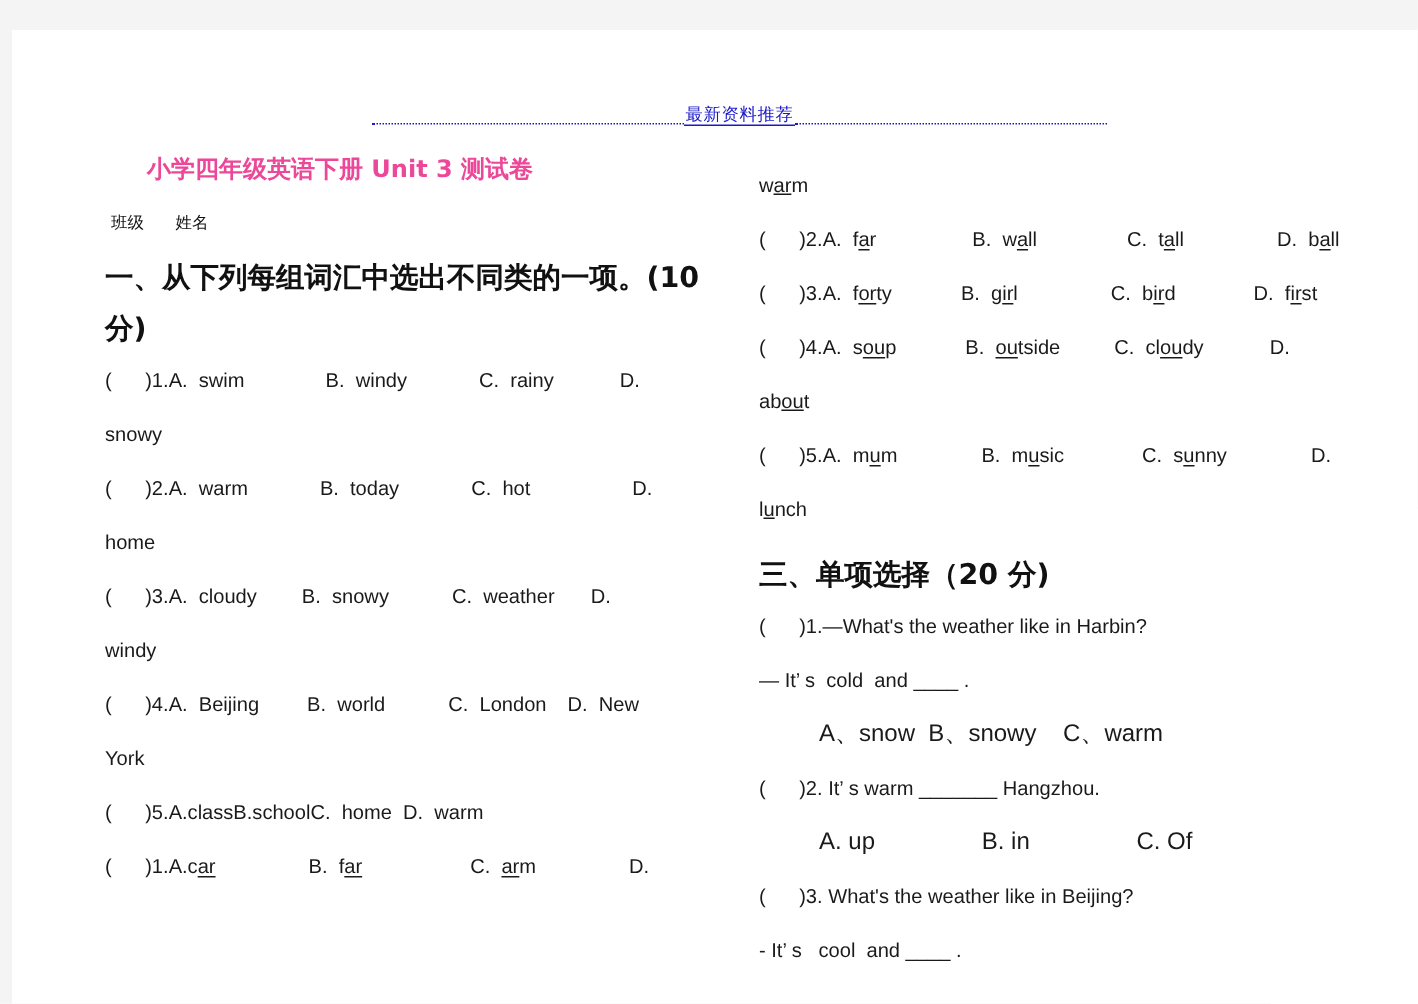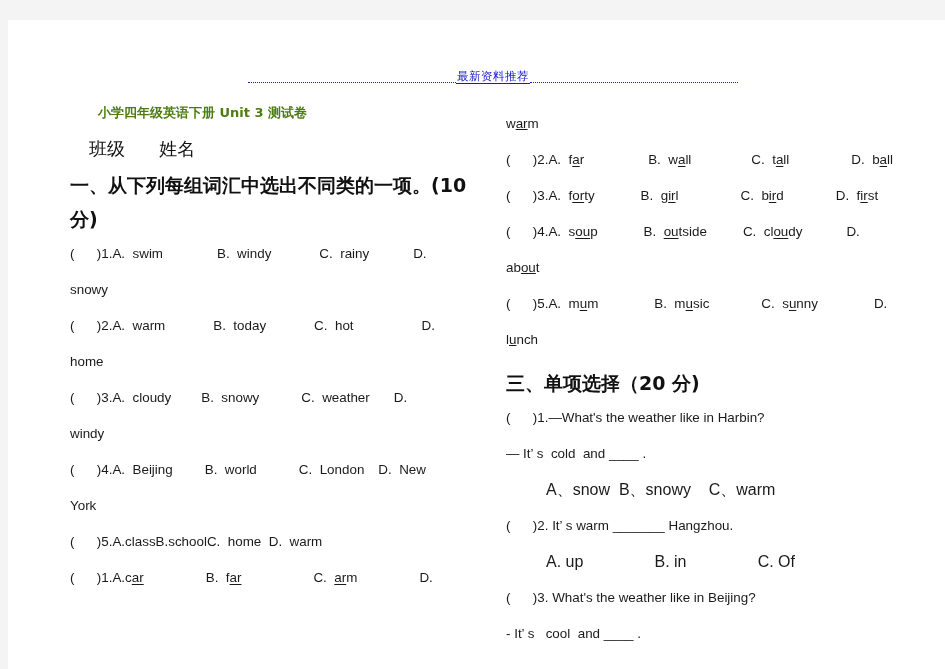--- a/index.html
+++ b/index.html
@@ -54,33 +54,33 @@
     font-size: 13.4px;
     color: #1a1a1a;
     line-height: 36px;
     font-family: "Liberation Sans", sans-serif;
   }
   #colL { left: 62px; }
   #colR { left: 498px; top: 86px; }
 
   .title {
     font-family: "DejaVu Sans", sans-serif;
-    font-size: 13px;
+    font-size: 16px;
     font-weight: bold;
-    color: #4d7c0f;
+    color: #ec4899;
     line-height: 30px;
     margin: 0 0 4px 28px;
     white-space: nowrap;
   }
   .subline {
     font-family: "DejaVu Sans", sans-serif;
-    font-size: 18px;
+    font-size: 11px;
     color: #111;
     line-height: 34px;
-    margin-left: 19px;
+    margin-left: 4px;
     white-space: pre;
   }
   .sect {
     font-family: "DejaVu Sans", sans-serif;
     font-weight: bold;
     font-size: 19px;
     color: #111;
     line-height: 34px;
     white-space: pre-wrap;
     margin: 2px 0 0 0;

